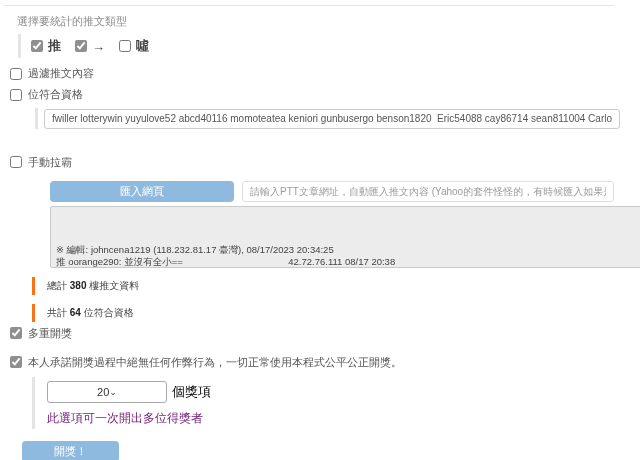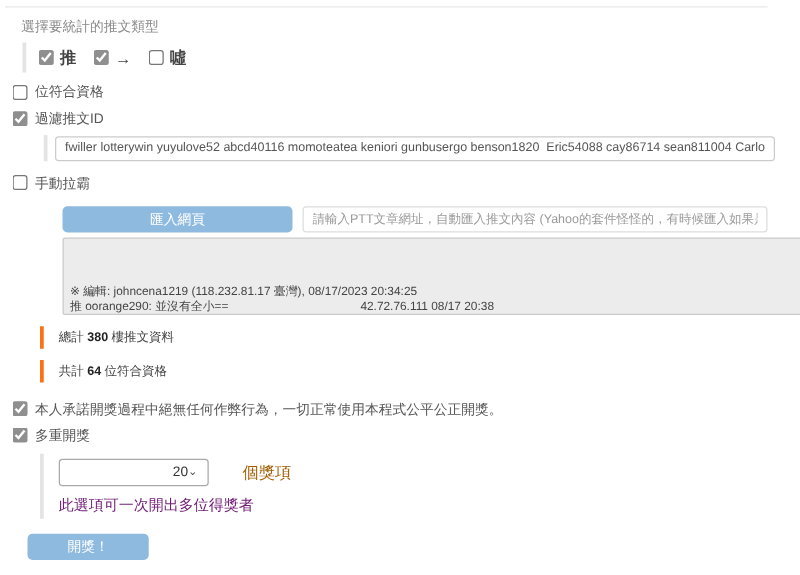--- a/index.html
+++ b/index.html
@@ -16,21 +16,21 @@
   .pushtype label { font-size:13px; font-weight:bold; color:#444; }
 
   input[type=checkbox]{ width:12px; height:12px; accent-color:#8f8f8f; }
 
   .cb-row { display:flex; align-items:center; gap:6px; margin:6px 0 6px 6px; }
   .cb-row label { font-size:11px; color:#555; }
 
   .idinput-group { margin-left:31px; padding-left:6px; margin-top:4px; }
   .id-input { width:576px; height:20px; border:1px solid #ccc; border-radius:3px; font-size:10px; color:#555; padding:0 7px; background:#fff; font-family:inherit; }
 
-  .manual-row { margin-top:10px; }
+  .manual-row { margin-top:26px; }
 
   .import-row { margin:11px 0 0 46px; display:flex; gap:8px; }
   .btn { background:#8fbadf; color:#fff; border:none; border-radius:4px; font-size:11px; font-family:inherit; cursor:pointer; }
   .import-btn { width:184px; height:21px; }
   .url-input { flex:1; height:21px; border:1px solid #ddd; border-radius:3px; font-size:10px; padding:0 7px; color:#555; font-family:inherit; }
   .url-input::placeholder { color:#9a9a9a; }
 
   .content-box { position:relative; margin:4px 0 0 46px; width:640px; height:62px; background:#ececec; border:1px solid #c9c9c9; border-radius:2px; padding:3px 20px 3px 5px; overflow:hidden; }
   .content-lines { font-size:9.5px; line-height:11.5px; color:#444; white-space:pre; overflow:hidden; }
   .scrollbar { position:absolute; top:1px; right:1px; bottom:14px; width:14px; background:#f4f4f4; display:flex; flex-direction:column; align-items:center; }
@@ -40,24 +40,24 @@
      background:linear-gradient(135deg, transparent 0 55%, #b0b0b0 55% 62%, transparent 62% 75%, #b0b0b0 75% 82%, transparent 82%); }
 
   .stat-line { border-left:3px solid #f97316; margin:9px 0 0 28px; padding:2px 0 2px 12px; font-size:10px; color:#444; }
   .stat-line b { color:#222; }
 
   .promise-row { margin-top:14px; }
   .multi-row { margin-top:4px; }
 
   .select-group { border-left:3px solid #e4e4e4; margin:7px 0 0 28px; padding:4px 0 2px 12px; }
   .select-row { display:flex; align-items:center; }
-  .fake-select { width:120px; height:22px; border:1px solid #a9a9a9; border-radius:3px; background:#fff; display:flex; align-items:center; justify-content:flex-end; padding:0 8px; cursor:pointer; }
+  .fake-select { width:120px; height:22px; border:1px solid #a9a9a9; border-radius:3px; background:#fff; display:flex; align-items:center; justify-content:center; padding:0 8px; cursor:pointer; }
   .fake-select .val { font-size:11px; color:#333; }
   .fake-select .chev { font-size:9px; color:#444; }
-  .select-label { margin-left:27px; font-size:13px; color:#a16207; }
+  .select-label { margin-left:5px; font-size:13px; color:#000000; }
   .select-hint { margin-top:7px; font-size:12px; color:#701a75; }
 
   .draw-btn { width:97px; height:21px; margin:12px 0 0 18px; }
 </style>
 </head>
 <body>
 
 <div class="page">
   <div class="top-divider"></div>
 
@@ -72,26 +72,26 @@
       <input type="checkbox" id="pt1" checked="" style="">
       <label for="pt1">→</label>
     </span>
     <span class="pushtype">
       <input type="checkbox" id="pt2" style="">
       <label for="pt2">噓</label>
     </span>
   </div>
 
   <div class="cb-row">
+    <input type="checkbox" id="f0" style="">
+    <label for="f0">過濾推文內容</label>
+  </div>
+  <div class="cb-row">
     <input type="checkbox" id="f1" style="">
     <label for="f1">位符合資格</label>
-  </div>
-  <div class="cb-row">
-    <input type="checkbox" id="f2" checked="" style="">
-    <label for="f2">過濾推文ID</label>
   </div>
 
   <div class="idinput-group indent">
     <input class="id-input" type="text" value="fwiller lotterywin yuyulove52 abcd40116 momoteatea keniori gunbusergo benson1820  Eric54088 cay86714 sean811004 Carlos002 linedrive  marklmarkl2 b08297 brandon8" style="">
   </div>
 
   <div class="cb-row manual-row">
     <input type="checkbox" id="mn" style="">
     <label for="mn">手動拉霸</label>
   </div>
@@ -109,27 +109,27 @@
       <span class="sb-arrow">▲</span>
       <span class="sb-thumb"></span>
       <span class="sb-arrow">▼</span>
     </div>
     <div class="resize-grip"></div>
   </div>
 
   <div class="stat-line"><span>總計 </span><b>380</b><span> 樓推文資料</span></div>
   <div class="stat-line"><span>共計 </span><b>64</b><span> 位符合資格</span></div>
 
+  <div class="cb-row multi-row">
+    <input type="checkbox" id="md" checked="" style="">
+    <label for="md">多重開獎</label>
+  </div>
   <div class="cb-row promise-row">
     <input type="checkbox" id="pr" checked="" style="">
     <label for="pr">本人承諾開獎過程中絕無任何作弊行為，一切正常使用本程式公平公正開獎。</label>
-  </div>
-  <div class="cb-row multi-row">
-    <input type="checkbox" id="md" checked="" style="">
-    <label for="md">多重開獎</label>
   </div>
 
   <div class="select-group">
     <div class="select-row">
       <div class="fake-select">
         <span class="val">20</span>
         <span class="chev">⌄</span>
       </div>
       <span class="select-label">個獎項</span>
     </div>

